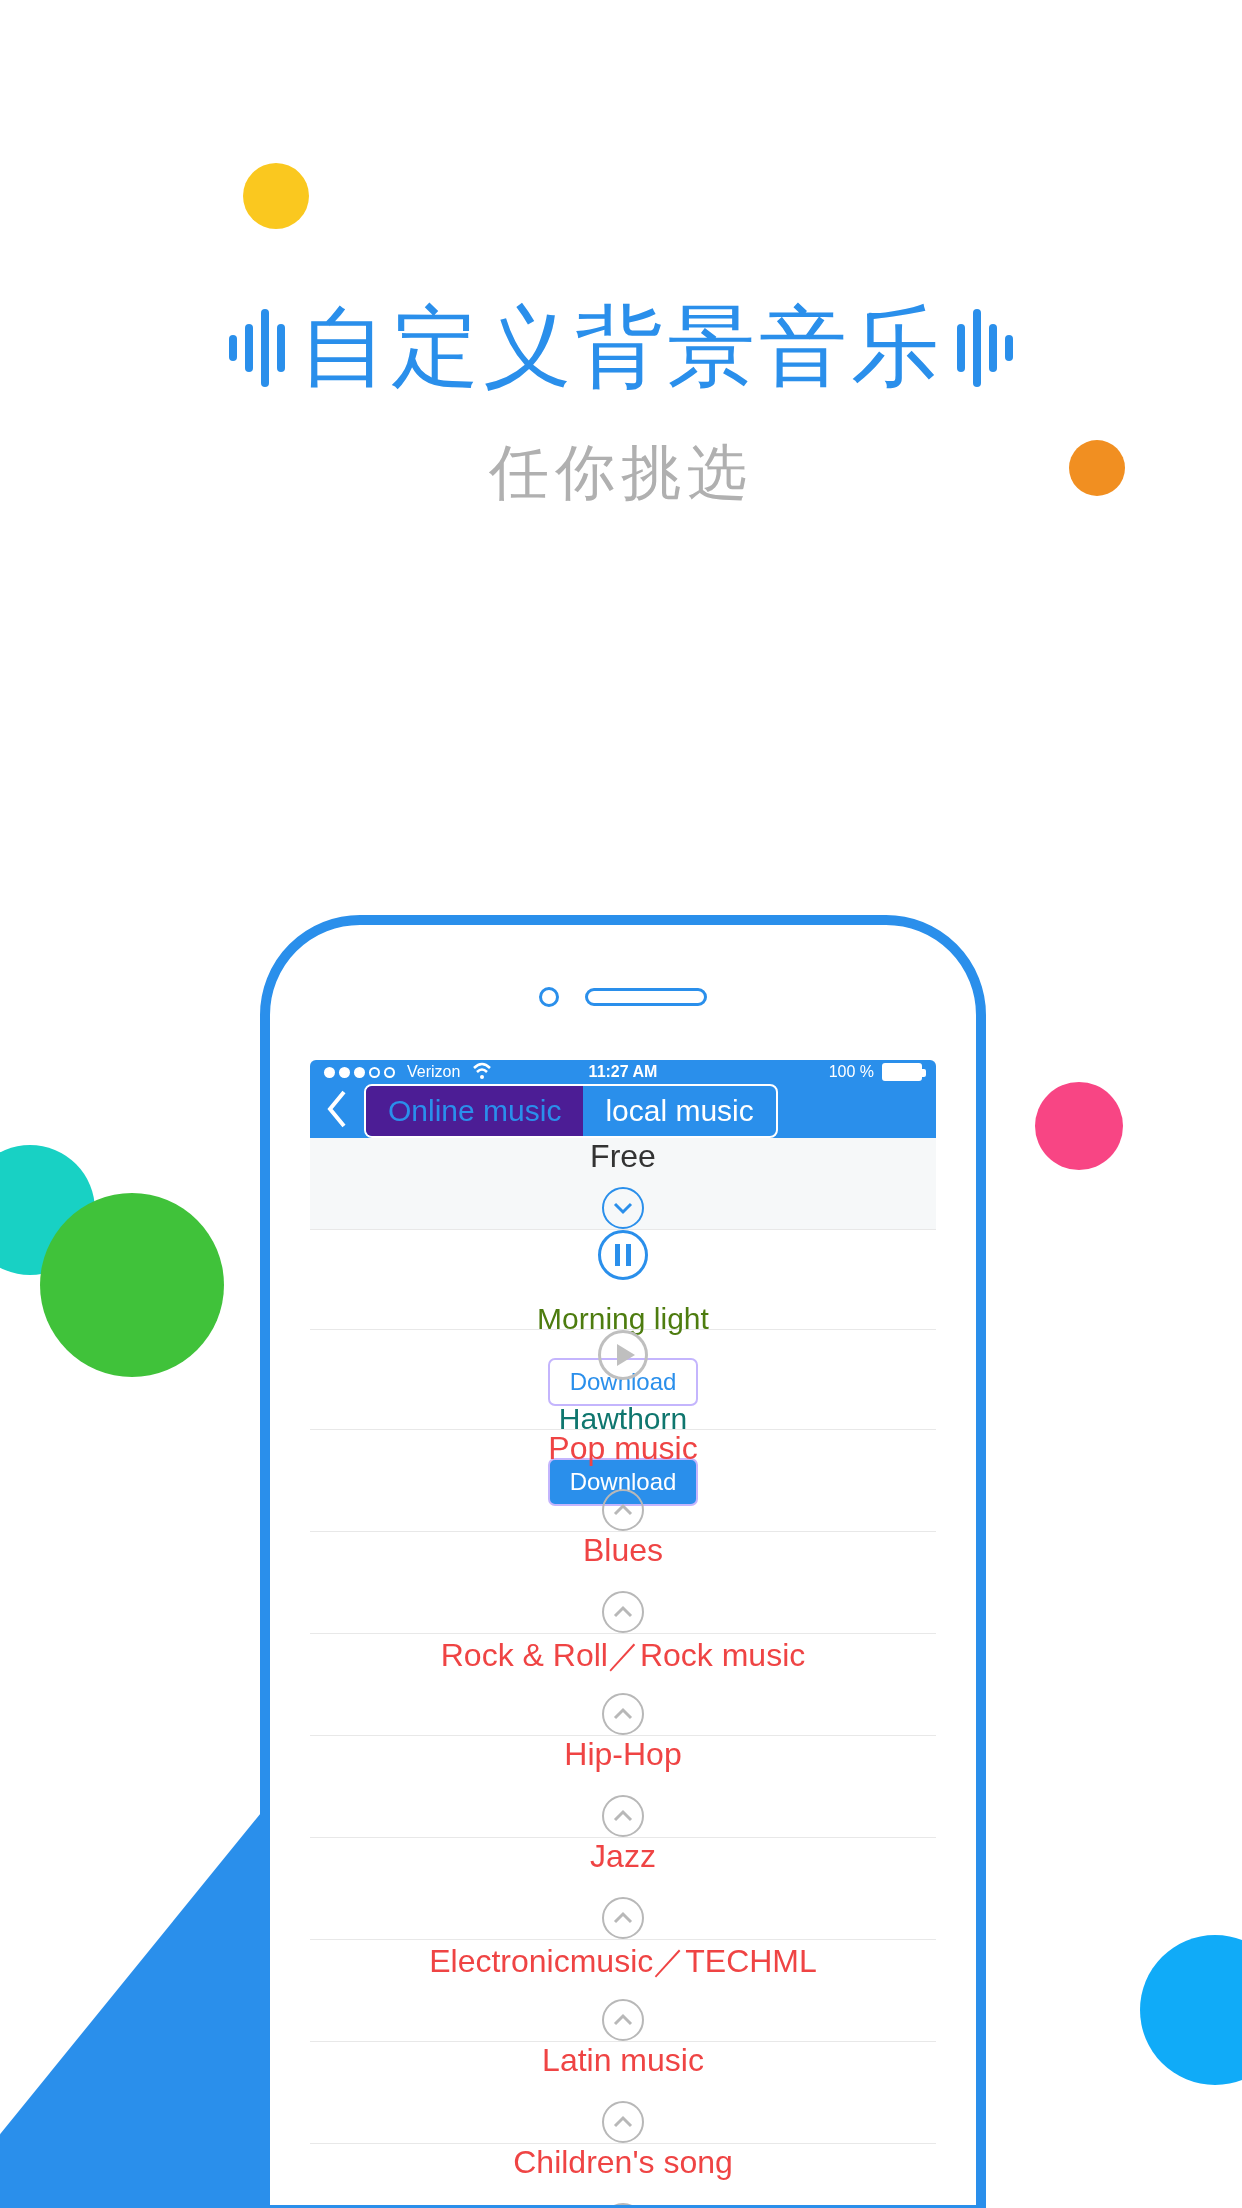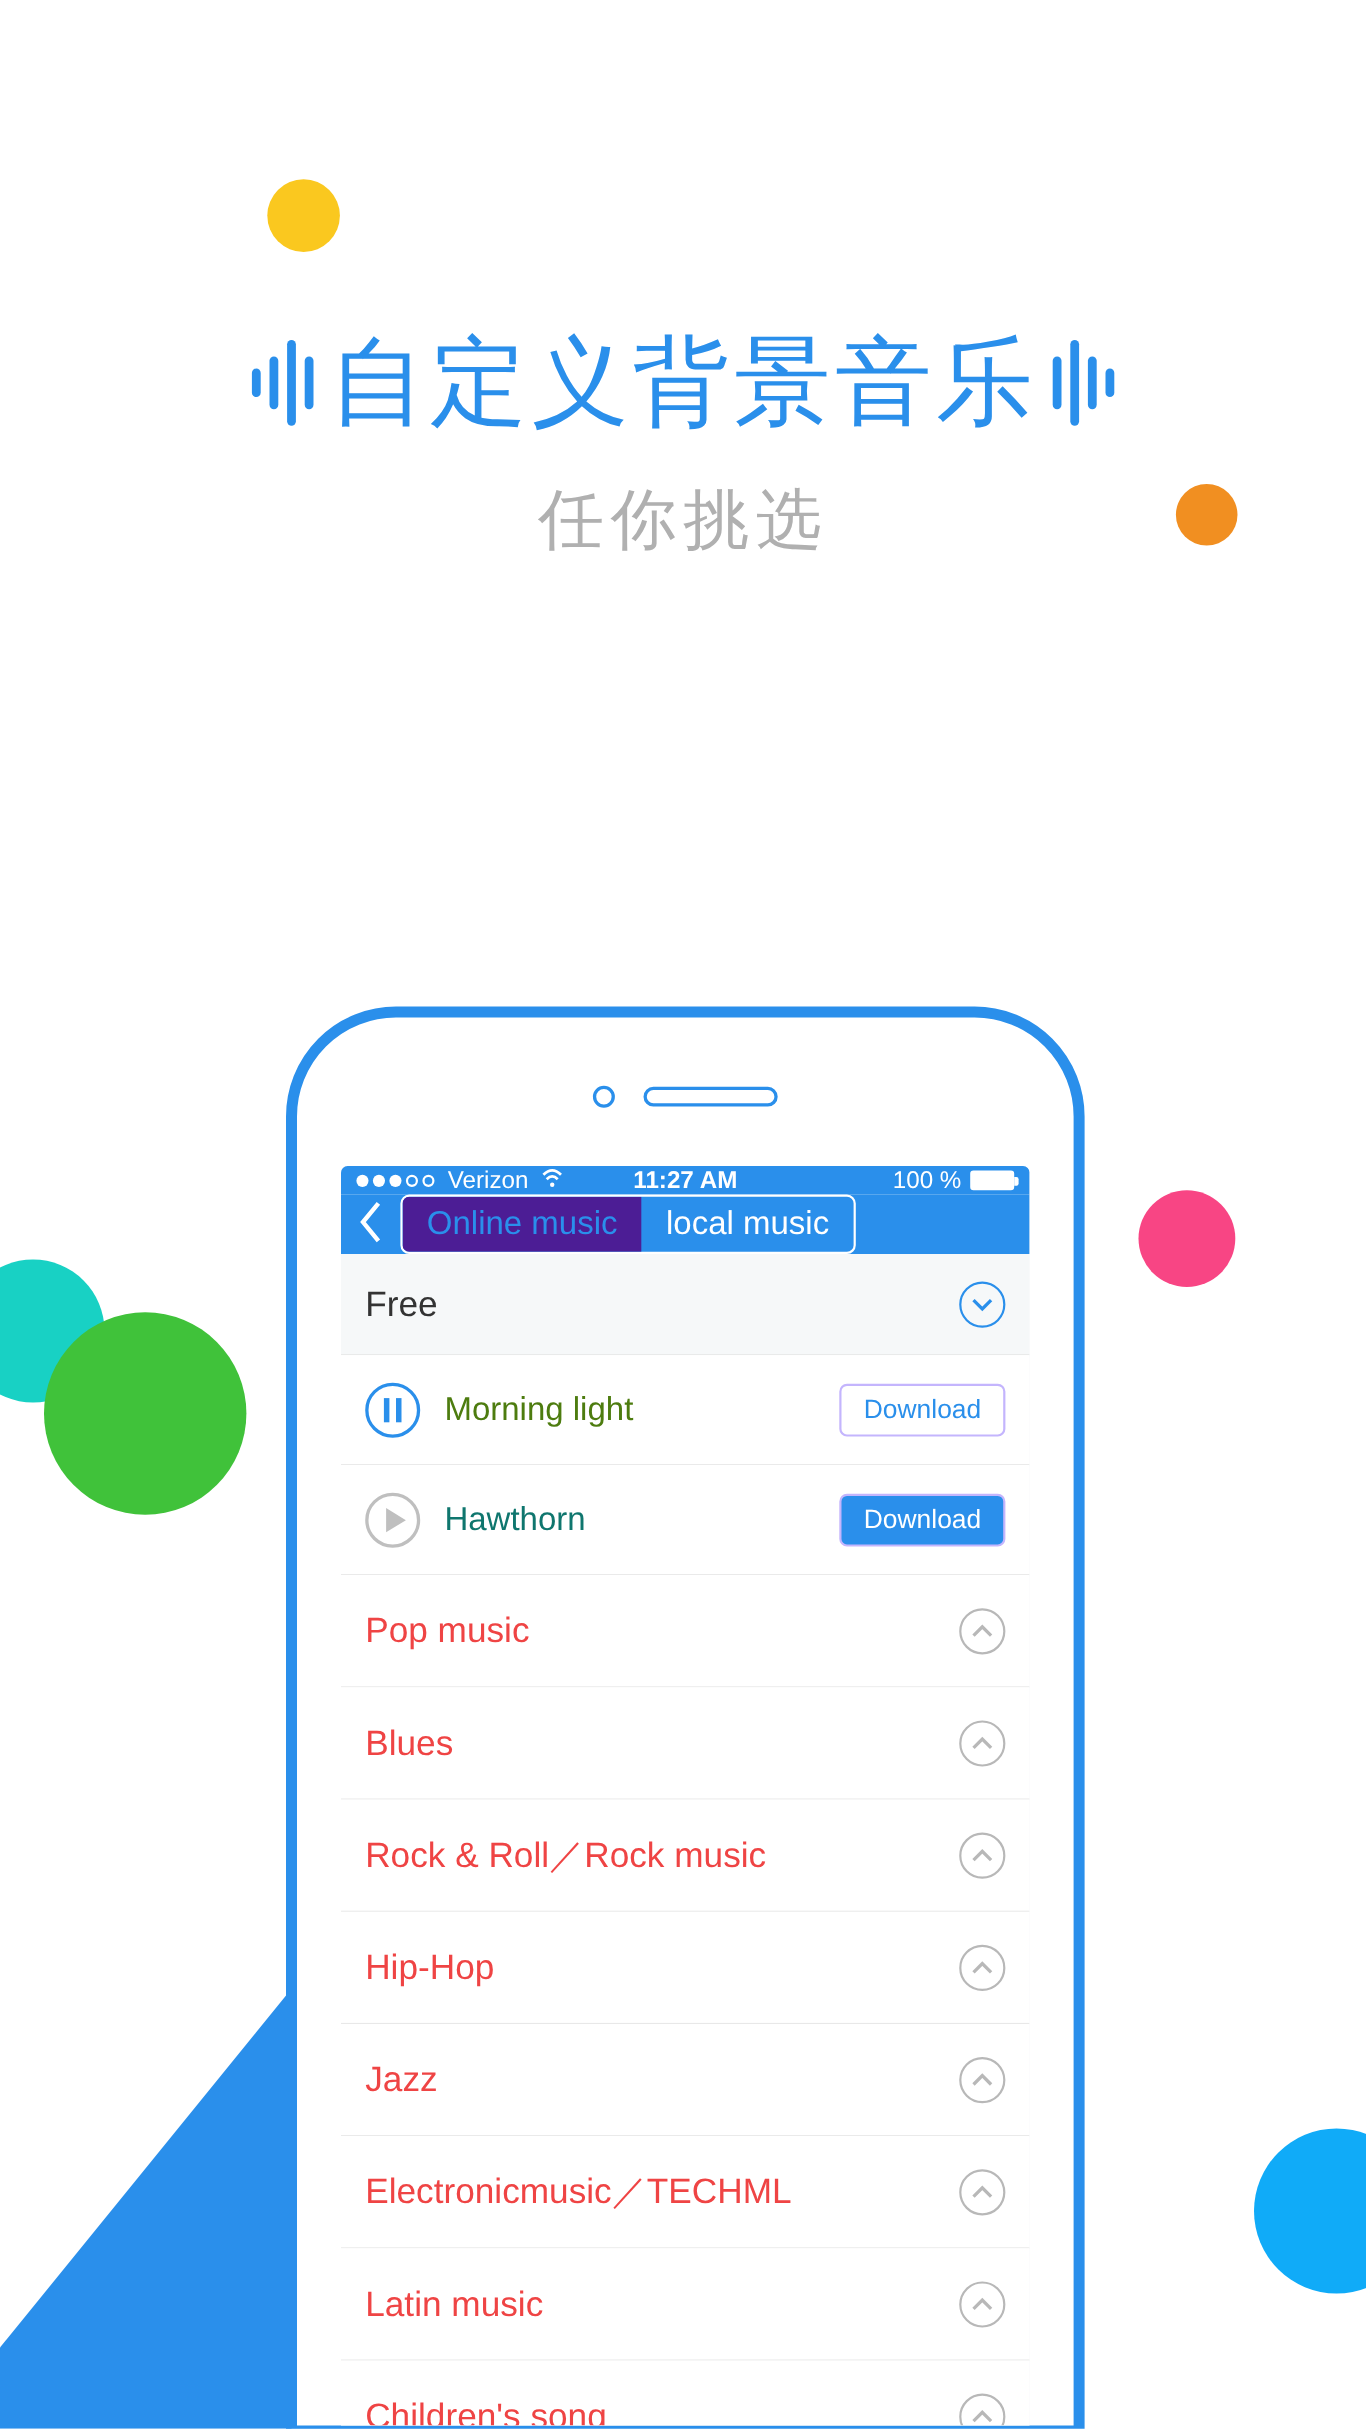--- a/index.html
+++ b/index.html
@@ -92,21 +92,21 @@
     .speaker .slot { width: 122px; height: 18px; border: 3px solid #2a8feb; border-radius: 20px; }
 
     
     .statusbar {
       background: #2a8feb;
       color: #fff;
       height: 42px;
       display: flex;
       align-items: center;
       padding: 0 14px;
-      font-size: 22px;
+      font-size: 16px;
     }
     .sb-signal { display: flex; gap: 4px; margin-right: 12px; }
     .sb-signal span { width: 11px; height: 11px; border-radius: 50%; background: #fff; }
     .sb-signal span.empty { background: transparent; border: 2px solid #fff; box-sizing: border-box; }
     .sb-carrier { margin-right: 10px; }
     .sb-wifi { margin-right: auto; }
     .sb-time { position: absolute; left: 0; right: 0; text-align: center; font-weight: 600; pointer-events: none; }
     .sb-right { margin-left: auto; display: flex; align-items: center; gap: 8px; }
     .sb-batt {
       width: 40px; height: 18px; border: 2px solid #fff; border-radius: 3px;
@@ -146,20 +146,21 @@
     }
 
     
     .list { background: #fff; }
     .section-header, .track-row, .cat-row {
       display: flex;
       align-items: center;
       padding: 0 22px;
       border-bottom: 1px solid #e8e8e8;
       background: #fff;
+      flex-direction: column;
     }
     .section-header { height: 92px; background: #f6f8f9; }
     .section-title { font-size: 32px; color: #333; flex: 1; }
 
     .track-row { height: 100px; gap: 22px; }
     .play-btn {
       width: 50px; height: 50px; border: 3px solid #2a8feb; border-radius: 50%;
       display: flex; align-items: center; justify-content: center;
       flex-shrink: 0;
     }

